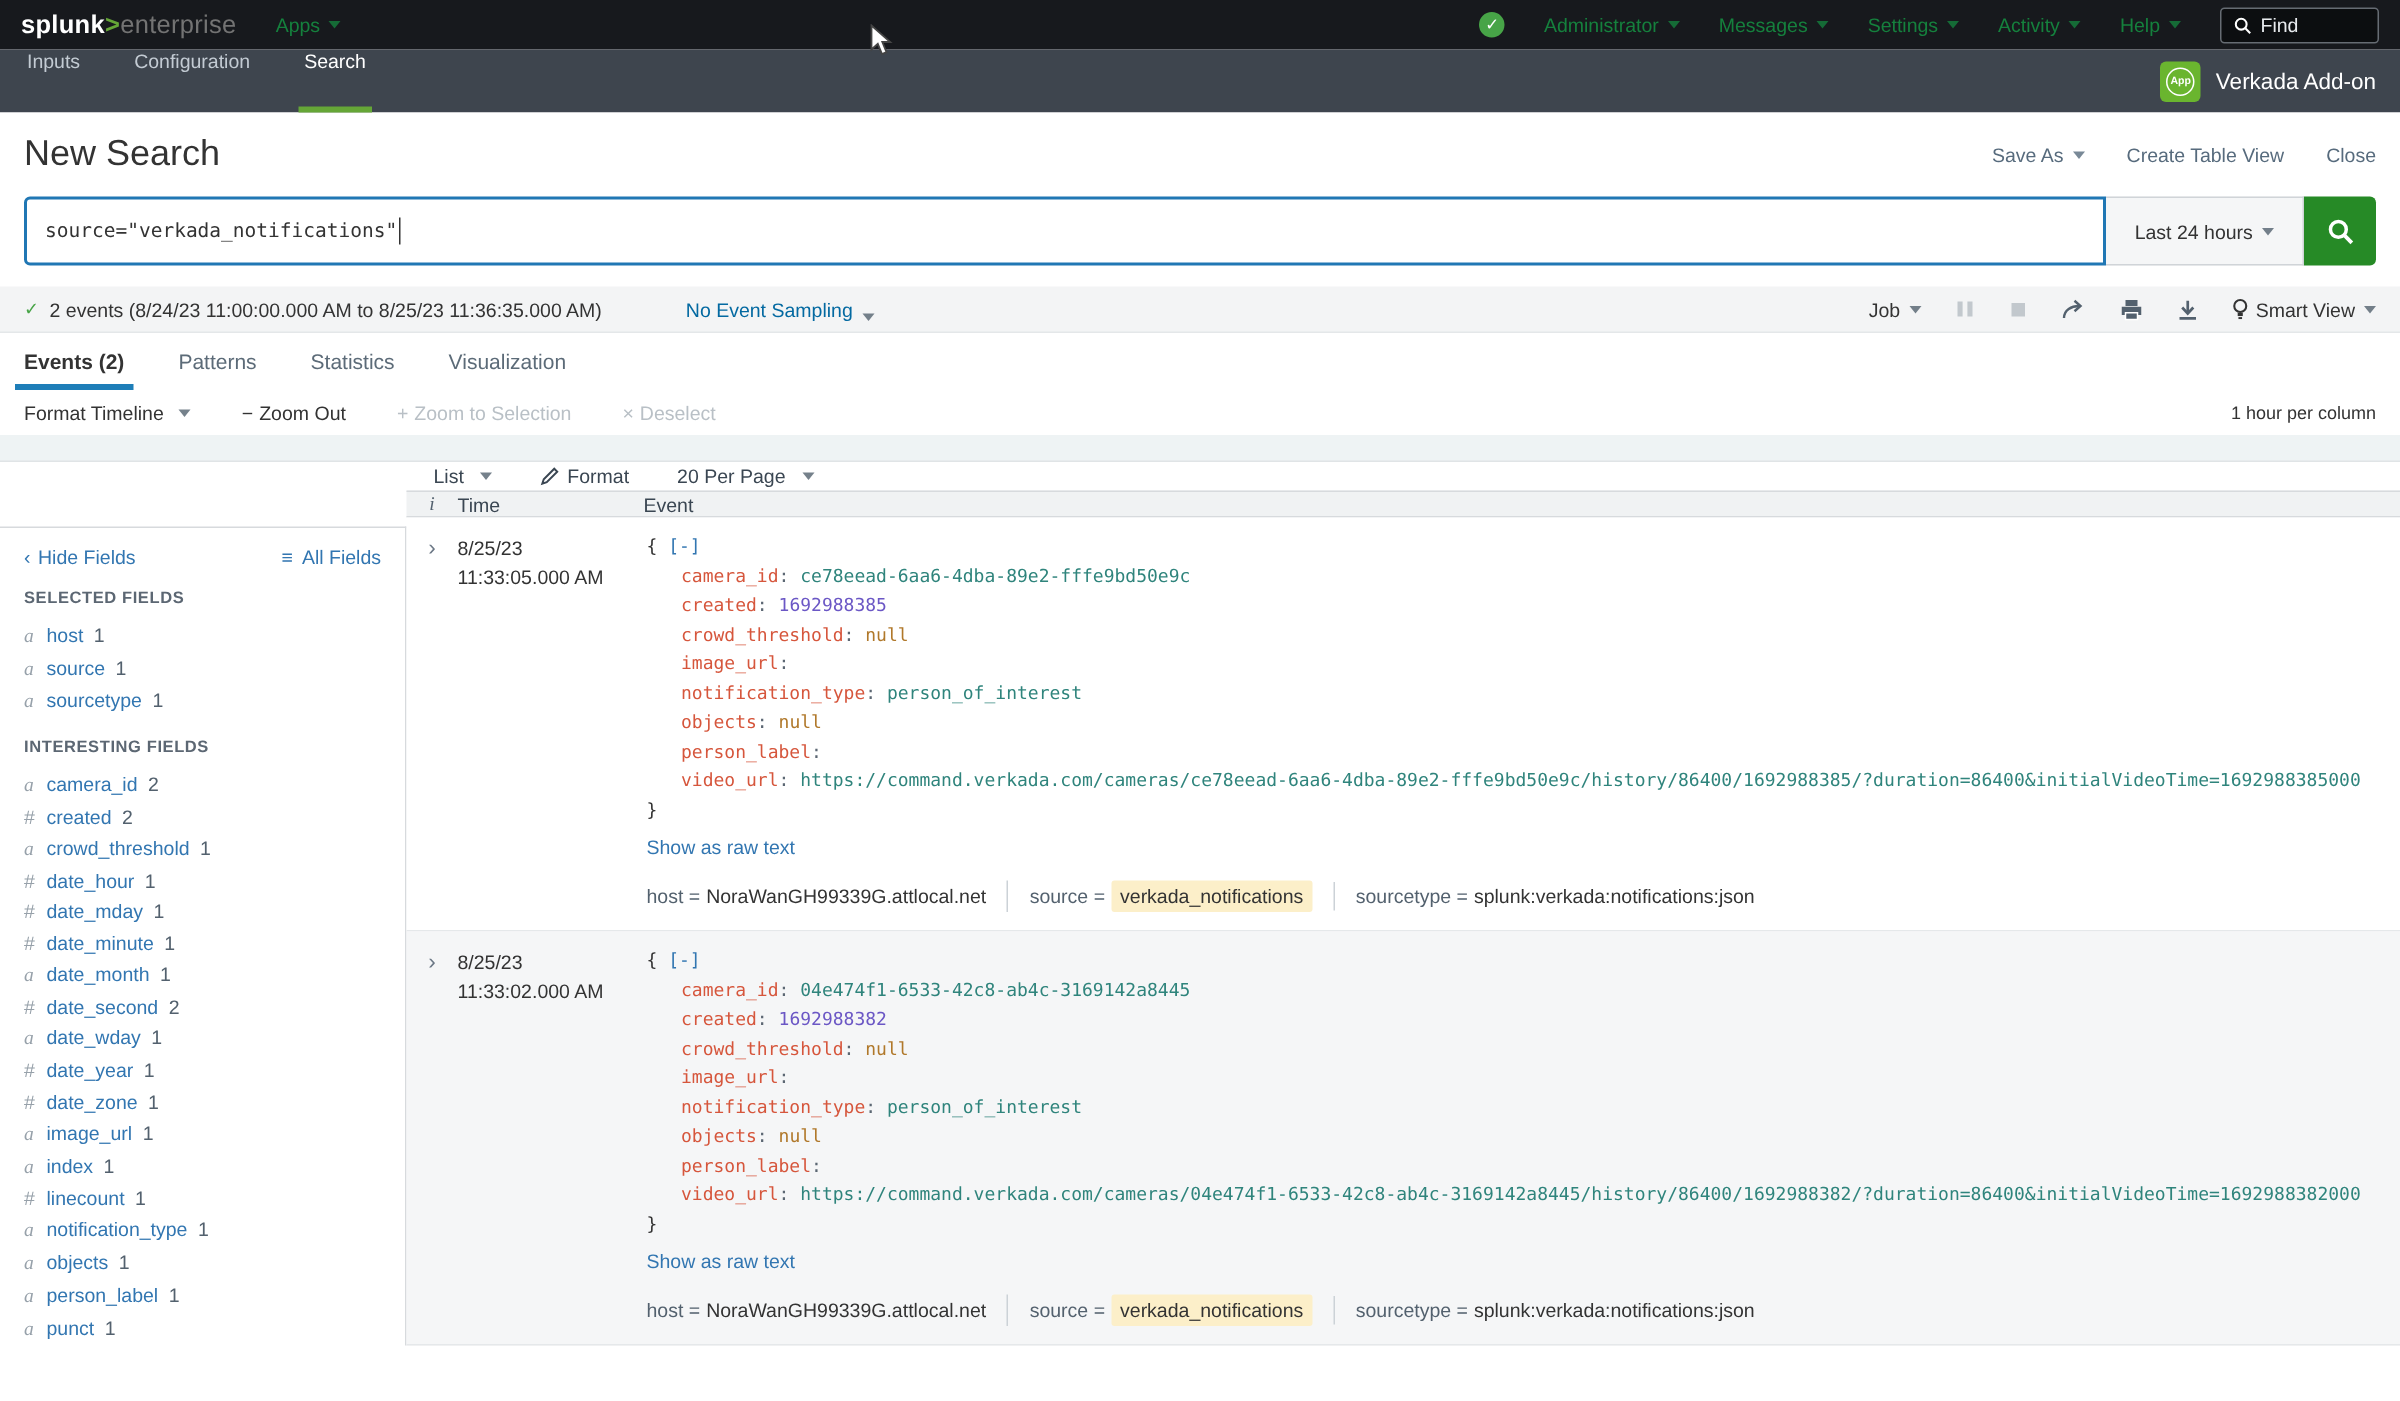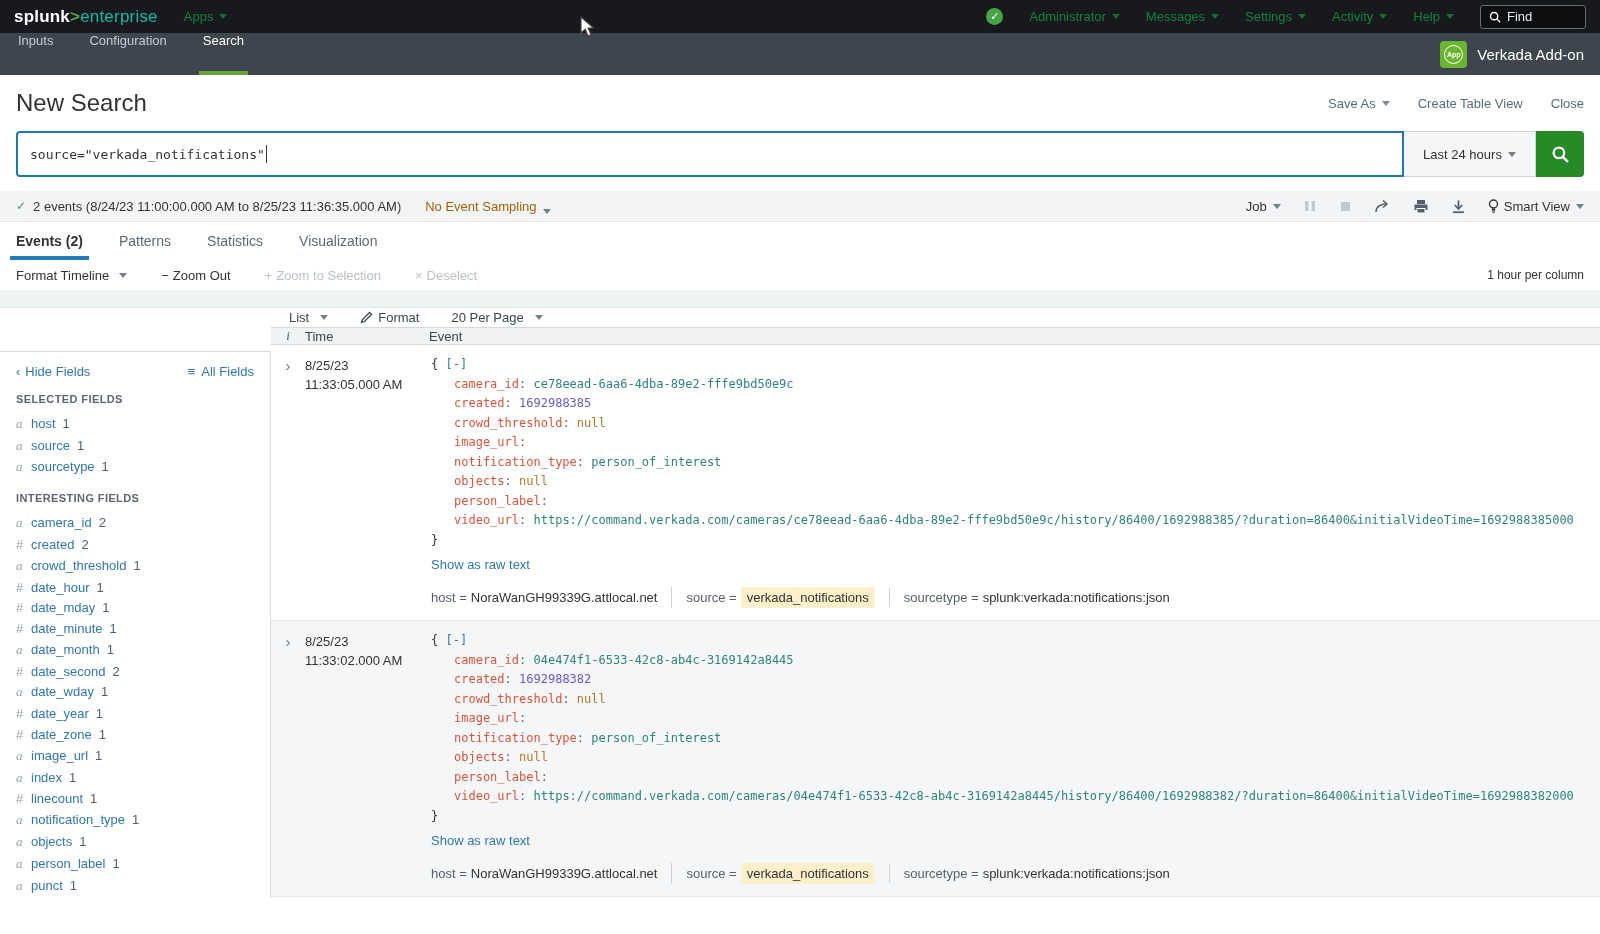--- a/index.html
+++ b/index.html
@@ -5,21 +5,21 @@
   * { margin:0; padding:0; box-sizing:border-box; }
   html,body { width:1600px; height:934px; overflow:hidden; background:#fff;
     font-family:"Liberation Sans", sans-serif; font-size:13px; color:#333; }
   .page { width:1600px; height:934px; position:relative; overflow:hidden; background:#fff; }
 
   
   .topnav { height:33px; background:#17191d; display:flex; align-items:center; padding:0 14px; gap:26px; }
   .logo { font-size:17px; font-weight:bold; letter-spacing:.2px; }
   .logo .lg-splunk { color:#fff; }
   .logo .lg-gt { color:#65a637; }
-  .logo .lg-prod { color:#14b8a6; font-weight:normal; }
+  .logo .lg-prod { color:#737373; font-weight:normal; }
   .navitem { color:#15803d; font-size:13px; display:flex; align-items:center; cursor:default; }
   .topnav-right { margin-left:auto; display:flex; align-items:center; gap:26px; }
   .caret { display:inline-block; width:0; height:0; border-left:4px solid transparent;
     border-right:4px solid transparent; border-top:5px solid currentColor; margin-left:6px; opacity:.8; }
   .check-circle { width:17px; height:17px; border-radius:50%; background:#47a447; color:#fff;
     font-size:11px; display:flex; align-items:center; justify-content:center; }
   .find-box { display:flex; align-items:center; gap:6px; background:#0c0e10; border:1px solid #666c73;
     border-radius:3px; height:24px; padding:0 8px; width:106px; }
   .find-box input { background:transparent; border:none; outline:none; color:#fff; width:66px; font-size:13px;
     font-family:"Liberation Sans", sans-serif; }
@@ -50,21 +50,21 @@
   .tcursor { display:inline-block; width:1px; height:18px; background:#333; margin-left:1px; }
   .time-range { width:132px; background:#f5f6f7; border:1px solid #d0d4d8; border-left:none; display:flex;
     align-items:center; justify-content:center; color:#333; font-size:13px; }
   .search-btn { width:48px; background:#268a26; border-radius:0 4px 4px 0; display:flex; align-items:center; justify-content:center; }
 
   
   .status-bar { height:31px; background:#f3f4f5; border-bottom:1px solid #e4e7e9; display:flex;
     align-items:center; padding:0 16px; font-size:13px; }
   .status-check { color:#47a447; font-size:12px; margin-right:7px; }
   .status-events b { font-weight:normal; color:#333; }
-  .sampling { margin-left:24px; display:flex; align-items:flex-end; color:#a16207; }
+  .sampling { margin-left:56px; display:flex; align-items:flex-end; color:#0369a1; }
   .job-controls { margin-left:auto; display:flex; align-items:center; gap:22px; color:#53616e; }
   .job-controls svg { display:block; }
 
   
   .result-tabs { height:38px; display:flex; align-items:stretch; padding:0 16px; gap:36px; background:#fff; }
   .rtab { display:flex; align-items:center; color:#5c6b78; position:relative; font-size:14px;justify-content:flex-end; }
   .rtab.active { color:#333; font-weight:bold; }
   .rtab.active::after { content:""; position:absolute; left:-6px; right:-6px; bottom:0; height:4px; background:#1e7eb8; }
 
   

